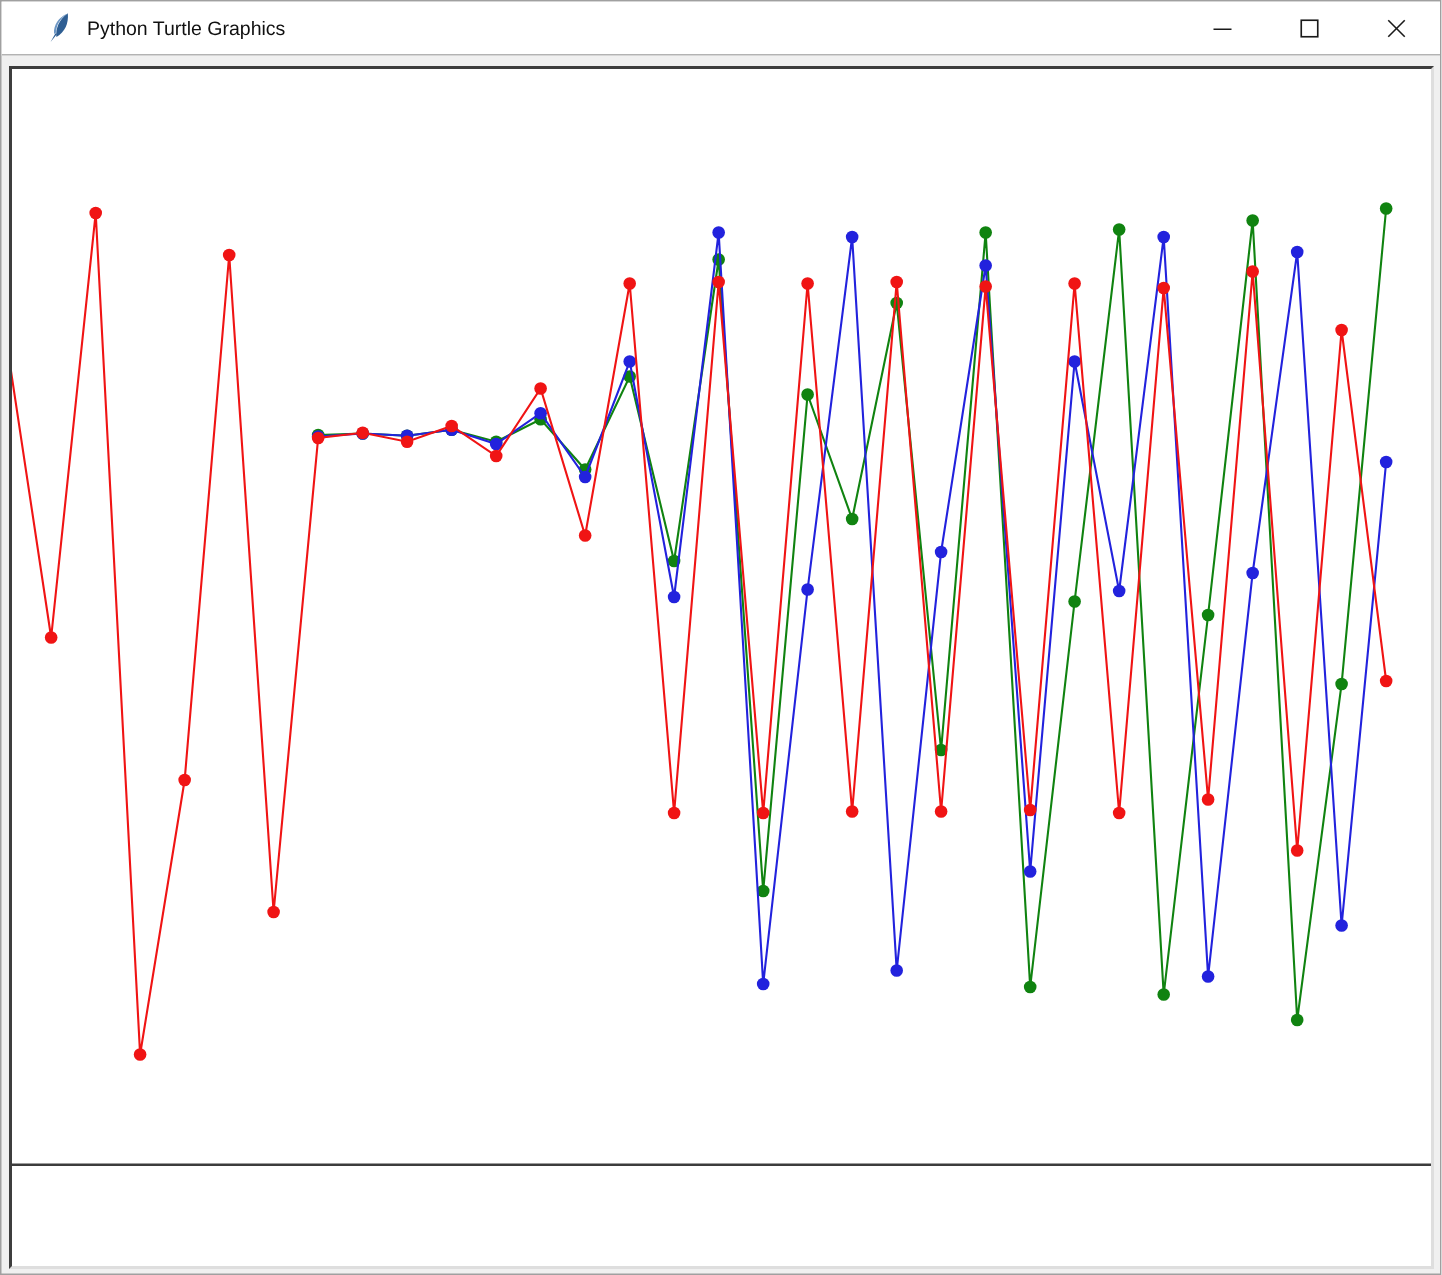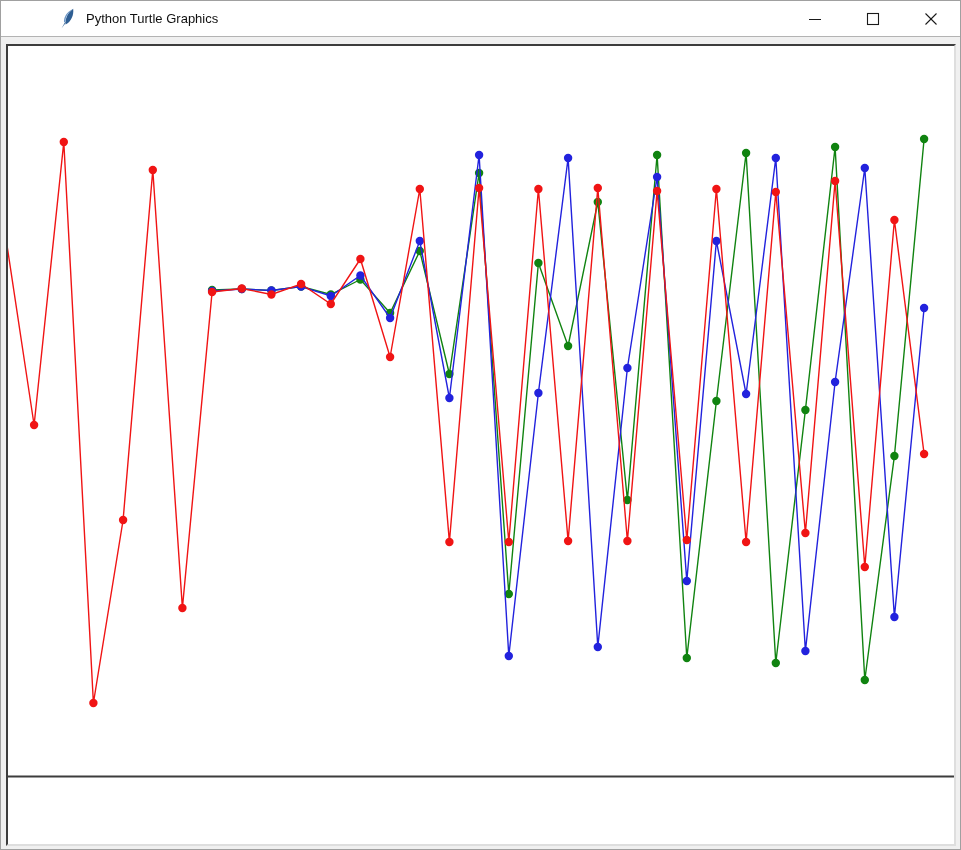--- a/index.html
+++ b/index.html
@@ -12,21 +12,21 @@
     border: 1px solid #a0a0a0;
     overflow: hidden;
   }
 
   
   .titlebar {
     position: absolute; left: 0; top: 0; right: 0;
     height: 36px;
     background: #ffffff;
     border-bottom: 1px solid #b3b3b3;
-    display: flex; align-items: center; padding-left: 28px;
+    display: flex; align-items: center;
   }
   .app-icon { margin-left: 30px; width: 17px; height: 21px; flex: 0 0 auto; }
   .title-text {
     margin-left: 10px;
     font-size: 13px; color: #101010;
     white-space: nowrap;
   }
   .tb-spacer { flex: 1 1 auto; }
   .tb-btn {
     width: 58px; height: 35px;

